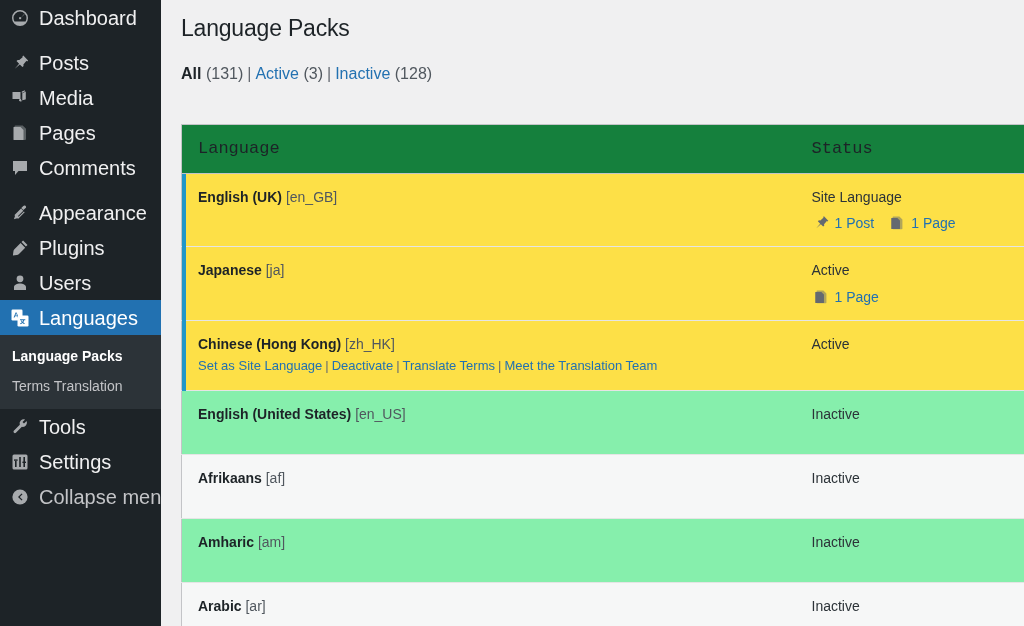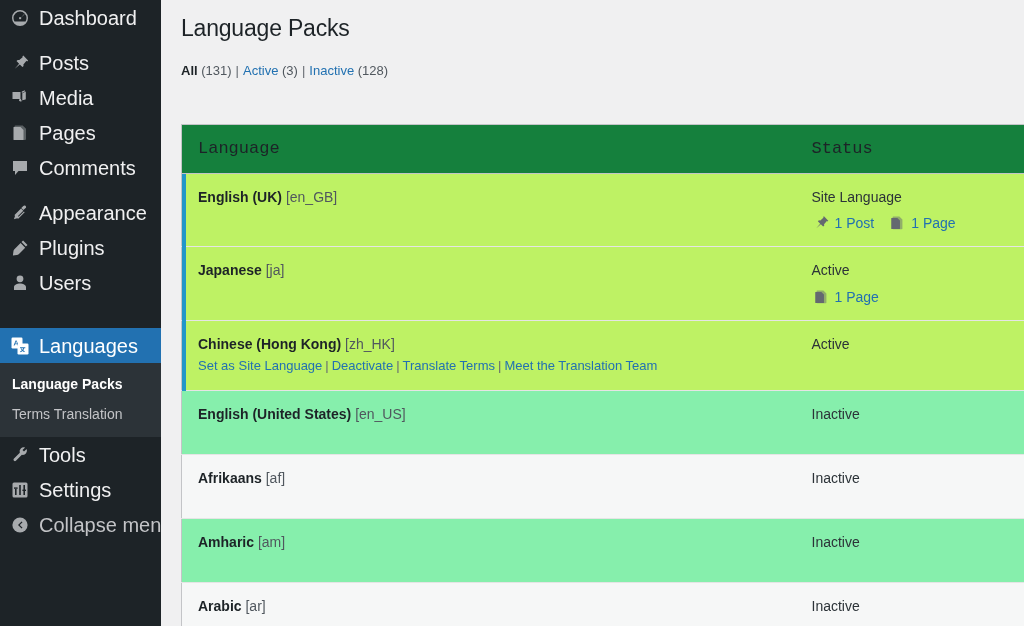--- a/index.html
+++ b/index.html
@@ -26,21 +26,21 @@
   }
   .menu-item .ico {
     width: 20px; height: 20px; min-width: 20px;
     margin-right: 9px;
     display: flex; align-items: center; justify-content: center;
   }
   .menu-item .ico svg { display:block; }
   .menu-item .lbl { line-height: 1; white-space: nowrap; }
   .menu-sep { height: 10px; }
   .menu-item.current {
-    background: #2271b1; color: #fff; font-weight: 400; margin-top: 28px;
+    background: #2271b1; color: #fff; font-weight: 400;
   }
   .menu-item.current::after {
     content: ""; position: absolute; right: -8px; top: 50%;
     margin-top: -8px; width: 0; height: 0;
     border-top: 8px solid transparent;
     border-bottom: 8px solid transparent;
     border-right: 8px solid #f0f0f1;
   }
   .submenu { background: #2c3338; padding: 6px 0 8px 0; }
   .submenu-item {
@@ -56,21 +56,21 @@
     flex: 1; height: 626px; position: relative;
     background: #f0f0f1; overflow: hidden;
   }
   .page-title {
     font-size: 23px; font-weight: 400; color: #1d2327;
     line-height: 1.3; padding: 14px 0 0 20px;
     letter-spacing: -0.2px;
   }
   .subsubsub {
     padding: 14px 0 0 20px;
-    font-size: 13px; color: #50575e; line-height: 2;
+    font-size: 16px; color: #50575e; line-height: 2;
   }
   .subsubsub a { color: #2271b1; text-decoration: none; cursor: pointer; }
   .subsubsub .cur a { color: #1d2327; font-weight: 600; }
   .subsubsub .count { color: #50575e; }
   .subsubsub .divider { color: #646970; padding: 0 4px; }
 
   .table-wrap {
     position: absolute; left: 20px; top: 124px;
     right: -20px; bottom: 0;
     overflow: hidden;
@@ -91,21 +91,21 @@
   table.wp-list th.col-lang { width: 614px; }
   table.wp-list th.col-status { width: 410px; }
   table.wp-list td {
     padding: 13px 10px 13px 16px;
     font-size: 14px; color: #2c3338;
     vertical-align: top; line-height: 1.45;
     border-bottom: 1px solid #e5e5e5;
   }
   tr.row-alt td { background: #f6f7f7; }
   tr.row-white td { background: #86efac; }
-  tr.row-active td { background: #bef264; margin-top: 42px; }
+  tr.row-active td { background: #fde047; margin-top: 42px; }
   tr.row-active td.col-lang { position: relative; }
   tr.row-active td.col-lang::before {
     content: ""; position: absolute; left: 0; top: 0; bottom: -1px;
     width: 4px; background: #2196c8;
   }
   tr.row-active.first td.col-lang::before { top: 0; }
   td.col-lang { height: 64px; }
   .lang-name { font-weight: bold; color: #1d2327; }
   .lang-code { color: #50575e; font-weight: 400; }
   .row-actions {

